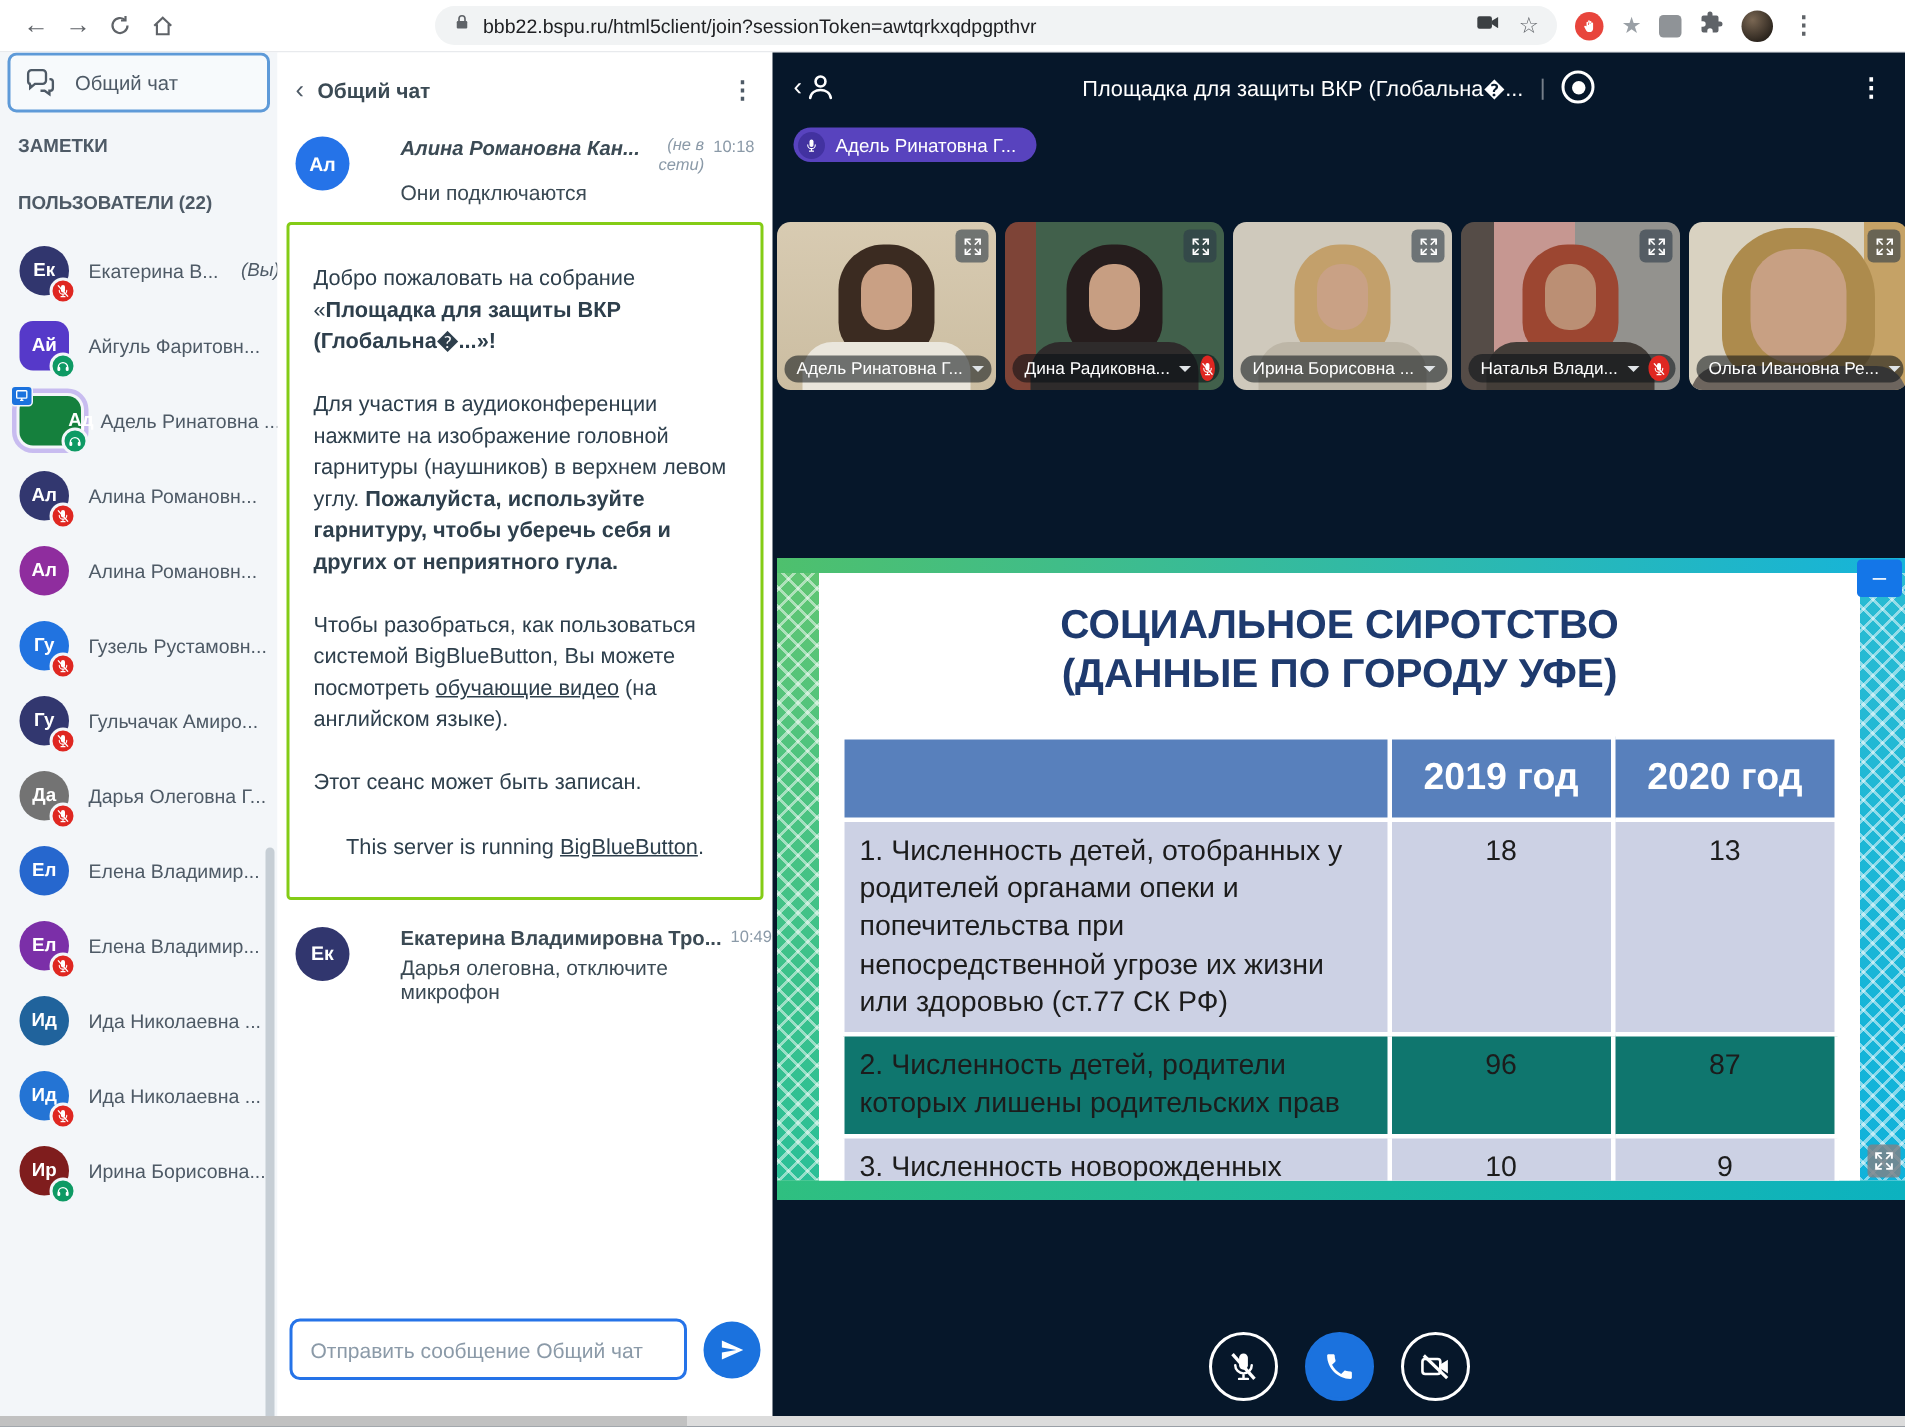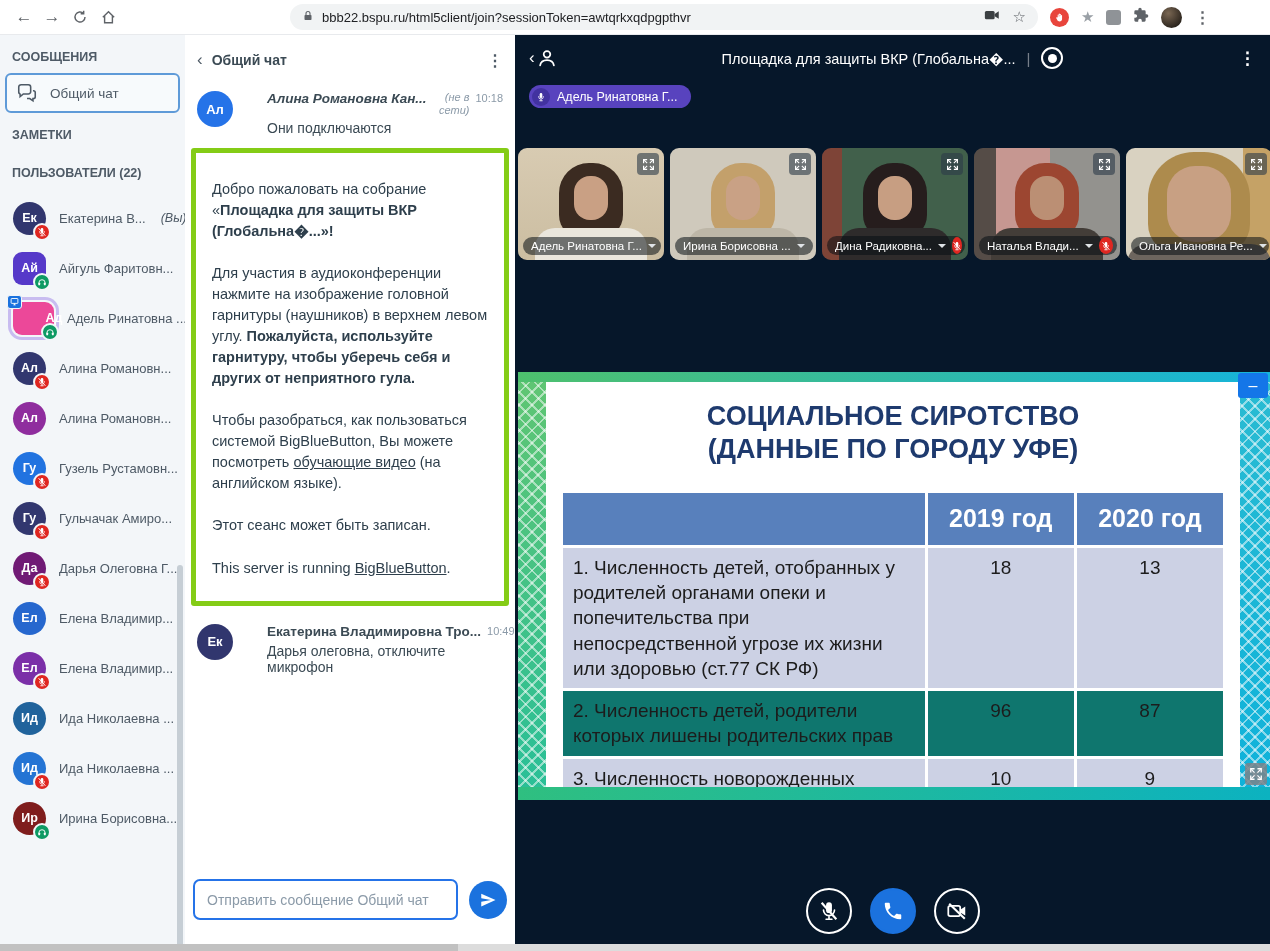--- a/index.html
+++ b/index.html
@@ -57,23 +57,23 @@
   .chatbody { flex:1 1 auto; overflow:hidden; padding-top:6px; }
   .msg { display:flex; gap:10px; padding:8px 12px 2px; }
   .mavatar { width:36px; height:36px; border-radius:50%; color:#fff; font-size:13px; font-weight:bold; display:flex; align-items:center; justify-content:center; flex:0 0 auto; }
   .mcol { flex:1; min-width:0;margin-left:24px; }
   .mhead { display:flex; align-items:flex-start; gap:6px; }
   .mname { font-weight:bold; font-size:13.5px; color:#3b4a54; flex:1; white-space:nowrap; }
   .mname.offline { font-style:italic; }
   .moffline { font-size:11px; color:#8b9aa8; font-style:italic; max-width:46px; text-align:right; line-height:1.15; }
   .mtime { font-size:11px; color:#8b9aa8; padding-top:1px; }
   .mtext { font-size:14px; color:#3b4a54; margin-top:4px; }
-  .welcome { margin:10px 6px; border:5px solid #84cc16; border-radius:3px; padding:26px 16px 20px; font-size:14.5px; color:#2e3f4c; line-height:1.45; }
+  .welcome { margin:10px 6px; border:2px solid #84cc16; border-radius:3px; padding:26px 16px 20px; font-size:14.5px; color:#2e3f4c; line-height:1.45; }
   .welcome p { margin-bottom:21px; }
-  .welcome p:last-child { margin-bottom:2px; }
+  .welcome p:last-child { margin-bottom:2px;text-align:center; }
   .wb { font-weight:bold; }
   .wlink { text-decoration:underline; color:#2e3f4c; cursor:pointer; }
   .inputrow { margin-top:auto; display:flex; align-items:center; gap:11px; padding:10px 8px 24px 8px; }
   .chatinput { flex:1; height:41px; border:2px solid #2573e8; border-radius:7px; padding:0 12px; font-size:14px; color:#3b4a54; outline:none; font-family:inherit; }
   .chatinput::placeholder { color:#8b9aa8; }
   .sendbtn { width:38px; height:38px; border-radius:50%; background:#1b72de; display:flex; align-items:center; justify-content:center; flex:0 0 auto; }
   .sendbtn svg { width:18px; height:18px; }
 
   
   .stage { flex:1; background:#06172a; position:relative; overflow:hidden; }
@@ -255,21 +255,20 @@
             <use href="#sym-puzzle"></use>
           </svg></span>
       <span class="bavatar"></span>
       <button class="kebab">⋮</button>
     </div>
   </div>
 
   <div class="app">
 
     <aside class="sidebar">
-      <div class="shead">СООБЩЕНИЯ</div>
       <div class="sideitem active">
         <span class="sideicon"><svg width="22" height="22" viewBox="0 0 24 24">
               <use href="#sym-chat"></use>
             </svg></span>
         <span>Общий чат</span>
       </div>
       <div class="shead">ЗАМЕТКИ</div>
       <div class="shead">ПОЛЬЗОВАТЕЛИ (22)</div>
 
       <div class="ulist">
@@ -290,21 +289,21 @@
             <span class="uini">Ай</span>
             <span class="ubadge b-listen" style="color:#fff">
                 <svg viewBox="0 0 24 24">
                   <use href="#sym-listen"></use>
                 </svg>
               </span>
           </div>
           <span class="unm">Айгуль Фаритовн...</span>
         </div>
         <div class="urow st-sharing">
-          <div class="uav sh-square" style="background: #ec4899; padding-left: 41px;">
+          <div class="uav sh-square" style="background: #15803d; padding-left: 41px;">
             <span class="uini">Ад</span>
             <span class="ubadge b-listen" style="color:#fff">
                 <svg viewBox="0 0 24 24">
                   <use href="#sym-listen"></use>
                 </svg>
               </span>
             <span class="uscreen" style="color:#fff">
                 <svg viewBox="0 0 24 24">
                   <use href="#sym-monitor"></use>
                 </svg>
@@ -346,21 +345,21 @@
             <span class="uini">Гу</span>
             <span class="ubadge b-muted" style="color:#fff">
                 <svg viewBox="0 0 24 24">
                   <use href="#sym-micoff"></use>
                 </svg>
               </span>
           </div>
           <span class="unm">Гульчачак Амиро...</span>
         </div>
         <div class="urow st-none">
-          <div class="uav sh-circle" style="background: #701a75;">
+          <div class="uav sh-circle" style="background: #737373;">
             <span class="uini">Да</span>
             <span class="ubadge b-muted" style="color:#fff">
                 <svg viewBox="0 0 24 24">
                   <use href="#sym-micoff"></use>
                 </svg>
               </span>
           </div>
           <span class="unm">Дарья Олеговна Г...</span>
         </div>
         <div class="urow st-none">
@@ -504,57 +503,57 @@
                 <use href="#sym-expand"></use>
               </svg>
             </button>
           <div class="campill">
             <span>Адель Ринатовна Г...</span>
             <span class="chev"></span>
 
           </div>
         </div>
         <div class="cam">
+          <div class="scene view-normal" style="background: linear-gradient(90deg, rgb(126, 68, 55) 0px, rgb(126, 68, 55) 14%, rgb(65, 96, 75) 14%);">
+            <div class="hair" style="background: rgb(38, 29, 29);">
+                <div class="face" style="background: rgb(199, 158, 130);"></div>
+              </div>
+            <div class="torso" style="background: rgb(46, 43, 43);"></div>
+          </div>
+          <button class="fsbtn" style="color:#fff">
+              <svg viewBox="0 0 24 24">
+                <use href="#sym-expand"></use>
+              </svg>
+            </button>
+          <div class="campill">
+            <span>Дина Радиковна...</span>
+            <span class="chev"></span>
+            <span class="ubadge b-muted" style="color:#fff">
+                <svg viewBox="0 0 24 24">
+                  <use href="#sym-micoff"></use>
+                </svg>
+              </span>
+          </div>
+        </div>
+        <div class="cam">
           <div class="scene view-normal" style="background: rgb(207, 201, 188);">
             <div class="hair" style="background: rgb(195, 160, 107);">
                 <div class="face" style="background: rgb(201, 161, 133);"></div>
               </div>
             <div class="torso" style="background: rgb(189, 182, 167);"></div>
           </div>
           <button class="fsbtn" style="color:#fff">
               <svg viewBox="0 0 24 24">
                 <use href="#sym-expand"></use>
               </svg>
             </button>
           <div class="campill">
             <span>Ирина Борисовна ...</span>
             <span class="chev"></span>
 
-          </div>
-        </div>
-        <div class="cam">
-          <div class="scene view-normal" style="background: linear-gradient(90deg, rgb(126, 68, 55) 0px, rgb(126, 68, 55) 14%, rgb(65, 96, 75) 14%);">
-            <div class="hair" style="background: rgb(38, 29, 29);">
-                <div class="face" style="background: rgb(199, 158, 130);"></div>
-              </div>
-            <div class="torso" style="background: rgb(46, 43, 43);"></div>
-          </div>
-          <button class="fsbtn" style="color:#fff">
-              <svg viewBox="0 0 24 24">
-                <use href="#sym-expand"></use>
-              </svg>
-            </button>
-          <div class="campill">
-            <span>Дина Радиковна...</span>
-            <span class="chev"></span>
-            <span class="ubadge b-muted" style="color:#fff">
-                <svg viewBox="0 0 24 24">
-                  <use href="#sym-micoff"></use>
-                </svg>
-              </span>
           </div>
         </div>
         <div class="cam">
           <div class="scene view-normal" style="background: linear-gradient(90deg, rgb(85, 76, 71) 0px, rgb(85, 76, 71) 15%, rgb(198, 151, 145) 15%, rgb(198, 151, 145) 52%, rgb(147, 146, 142) 52%);">
             <div class="hair" style="background: rgb(156, 70, 49);">
                 <div class="face" style="background: rgb(187, 143, 116);"></div>
               </div>
             <div class="torso" style="background: rgb(67, 61, 56);"></div>
           </div>
           <button class="fsbtn" style="color:#fff">

